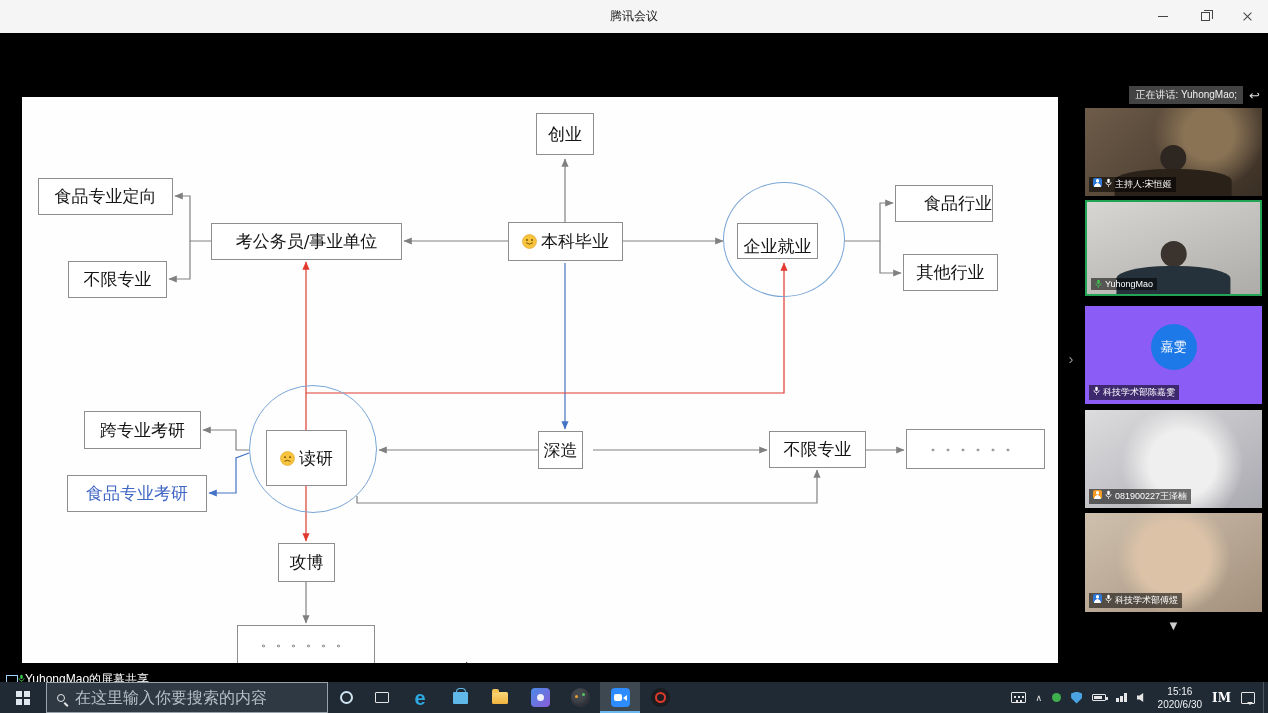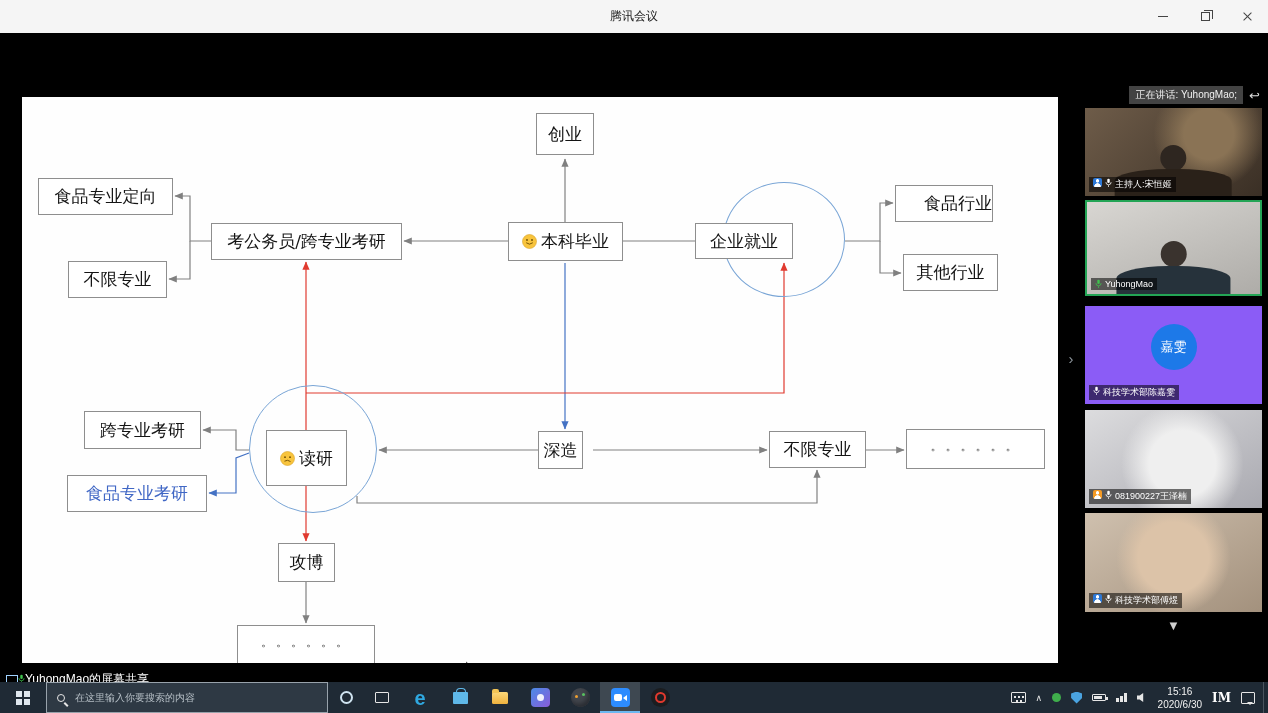--- a/index.html
+++ b/index.html
@@ -63,21 +63,21 @@
 
   
   .taskbar { position:absolute; left:0; top:682px; width:1268px; height:31px; background:#1f2a35; display:flex; align-items:stretch; color:#e8e8e8; }
   .tb-btn { display:flex; align-items:center; justify-content:center; cursor:default; }
   .start { width:46px; }
   .win-logo { width:14px; height:14px; position:relative; }
   .win-logo::before { content:''; position:absolute; width:6px; height:6px; background:#dfe7ee; box-shadow:8px 0 0 #dfe7ee, 0 8px 0 #dfe7ee, 8px 8px 0 #dfe7ee; }
   .search-box { width:282px; height:31px; border:1px solid #98a2ab; background:#2e3944; display:flex; align-items:center; gap:8px; padding:0 10px; }
   .mag { width:8px; height:8px; border:1.5px solid #e6e6e6; border-radius:50%; position:relative; flex:0 0 auto; }
   .mag::after { content:''; position:absolute; left:7px; top:7px; width:5px; height:1.5px; background:#e6e6e6; transform:rotate(45deg); transform-origin:0 0; }
-  .search-box input { flex:1; background:transparent; border:none; outline:none; color:#c7ced4; font-size:10px; font-family:inherit; }
+  .search-box input { flex:1; background:transparent; border:none; outline:none; color:#c7ced4; font-size:16px; font-family:inherit; }
   .search-box input::placeholder { color:#b6bfc6; }
   .cortana { width:36px; } .cortana i { width:13px; height:13px; border:2px solid #cfe3f0; border-radius:50%; }
   .taskview { width:36px; } .taskview i { width:14px; height:11px; border:1px solid #e6e6e6; border-radius:1px; }
   .appslot { width:40px; display:flex; align-items:center; justify-content:center; position:relative; }
   .appslot.active { background:rgba(255,255,255,.14); box-shadow:inset 0 -2px 0 #6cb8f0; }
   .edge-e { font-size:20px; font-weight:bold; color:#2fa8e0; line-height:1; }
   .store { width:15px; height:12px; background:#5fb8e8; border-radius:1px; position:relative; }
   .store::before { content:''; position:absolute; top:-4px; left:3px; width:8px; height:5px; border:1.5px solid #5fb8e8; border-bottom:none; border-radius:4px 4px 0 0; }
   .folder { width:16px; height:12px; background:linear-gradient(#fbd77a,#efb23e); border-radius:1.5px; position:relative; }
   .folder::before { content:''; position:absolute; top:-3px; left:0; width:7px; height:4px; background:#f3c455; border-radius:2px 2px 0 0; }
@@ -178,34 +178,34 @@
       <div class="node" style="left:514px;top:16px;width:58px;height:42px;">
           <span>创业</span>
         </div>
       <div class="node" style="left:46px;top:164px;width:99px;height:37px;">
           <span>不限专业</span>
         </div>
       <div class="node" style="left:16px;top:81px;width:135px;height:37px;">
           <span>食品专业定向</span>
         </div>
       <div class="node" style="left:189px;top:126px;width:191px;height:37px;">
-          <span>考公务员/跨专业考研</span>
+          <span>考公务员/事业单位</span>
         </div>
 
       <div class="node" style="left:486px;top:125px;width:115px;height:39px;">
         <svg class="emoji" width="15" height="15" viewBox="0 0 15 15">
             <circle cx="7.5" cy="7.5" r="7" fill="#f8c43d" stroke="#d9a32a" stroke-width="0.6"></circle>
             <circle cx="5" cy="6" r="0.9" fill="#6b4a00"></circle>
             <circle cx="10" cy="6" r="0.9" fill="#6b4a00"></circle>
             <path d="M4.5 9 q3 2.6 6 0" fill="none" stroke="#6b4a00" stroke-width="0.9" stroke-linecap="round"></path>
           </svg>
         <span>本科毕业</span>
       </div>
 
-      <div class="node" style="left:673px;top:126px;width:98px;height:36px;">
+      <div class="node" style="left:715px;top:126px;width:81px;height:36px;align-items:flex-end;">
           <span>企业就业</span>
         </div>
       <div class="node" style="left:873px;top:88px;width:98px;height:37px;padding-left:28px;">
           <span>食品行业</span>
         </div>
       <div class="node" style="left:881px;top:157px;width:95px;height:37px;">
           <span>其他行业</span>
         </div>
       <div class="node" style="left:62px;top:314px;width:117px;height:38px;">
           <span>跨专业考研</span>

